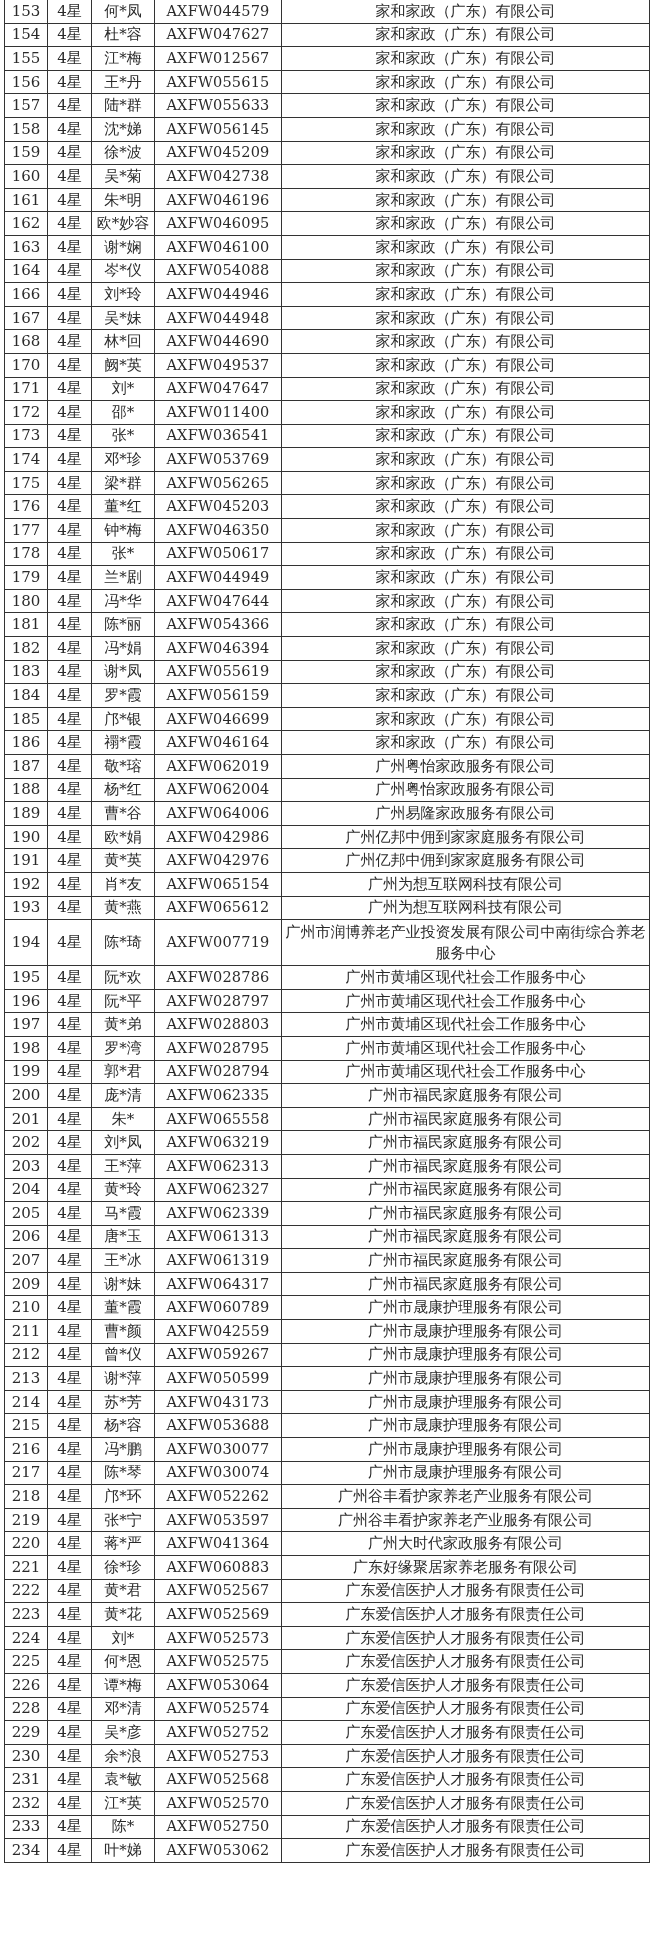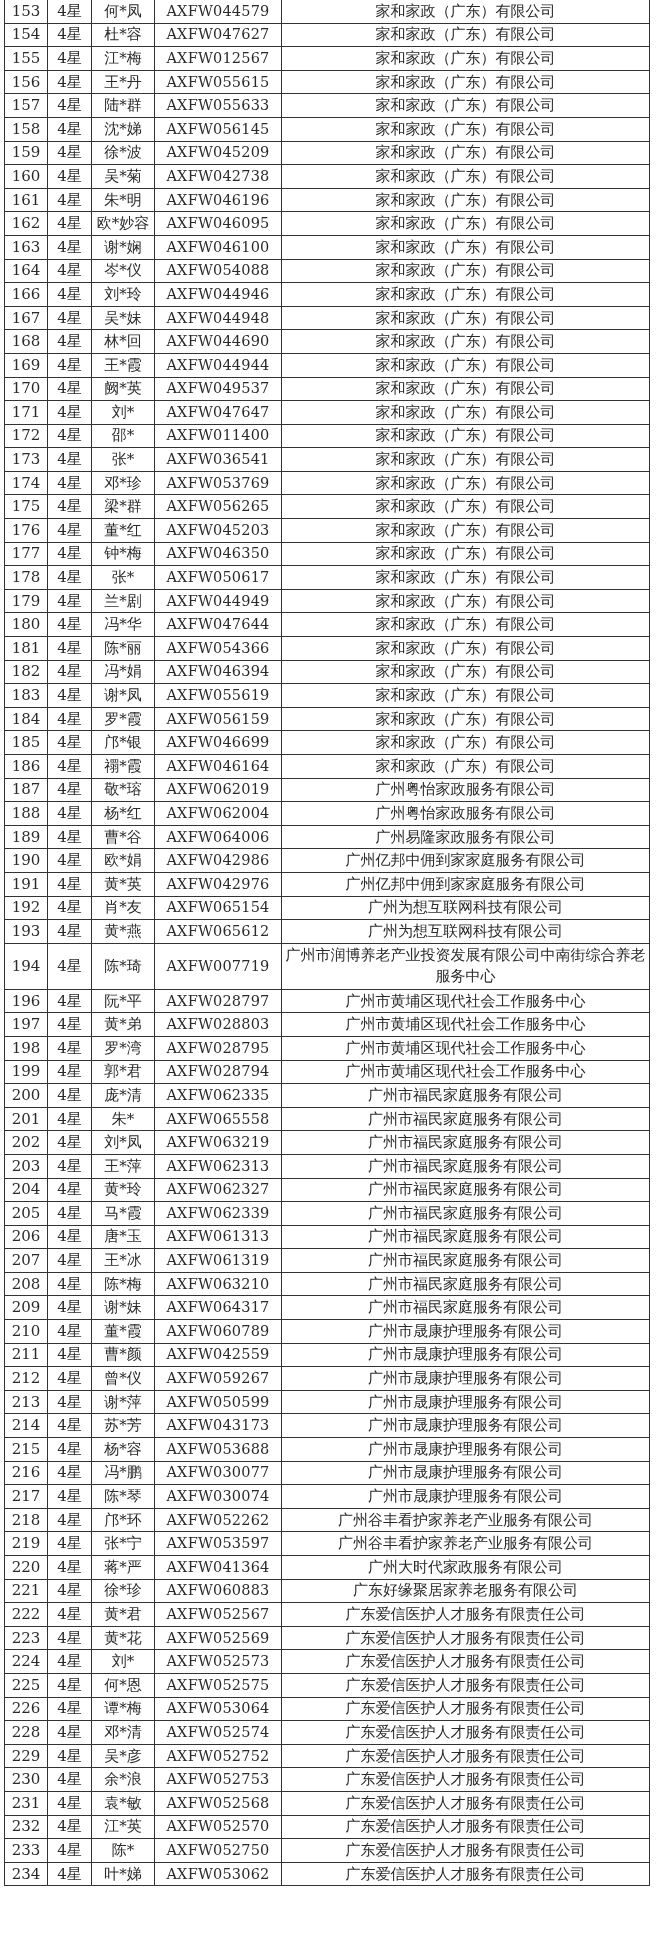--- a/index.html
+++ b/index.html
@@ -139,27 +139,20 @@
         <td class="org">家和家政（广东）有限公司</td>
       </tr>
       <tr>
         <td>168</td>
         <td>4星</td>
         <td>林*回</td>
         <td class="code">AXFW044690</td>
         <td class="org">家和家政（广东）有限公司</td>
       </tr>
       <tr>
-        <td>169</td>
-        <td>4星</td>
-        <td>王*霞</td>
-        <td class="code">AXFW044944</td>
-        <td class="org">家和家政（广东）有限公司</td>
-      </tr>
-      <tr>
         <td>170</td>
         <td>4星</td>
         <td>阙*英</td>
         <td class="code">AXFW049537</td>
         <td class="org">家和家政（广东）有限公司</td>
       </tr>
       <tr>
         <td>171</td>
         <td>4星</td>
         <td>刘*</td>
@@ -321,20 +314,27 @@
         <td class="org">广州为想互联网科技有限公司</td>
       </tr>
       <tr class="tall">
         <td>194</td>
         <td>4星</td>
         <td>陈*琦</td>
         <td class="code">AXFW007719</td>
         <td class="org">广州市润博养老产业投资发展有限公司中南街综合养老服务中心</td>
       </tr>
       <tr>
+        <td>195</td>
+        <td>4星</td>
+        <td>阮*欢</td>
+        <td class="code">AXFW028786</td>
+        <td class="org">广州市黄埔区现代社会工作服务中心</td>
+      </tr>
+      <tr>
         <td>196</td>
         <td>4星</td>
         <td>阮*平</td>
         <td class="code">AXFW028797</td>
         <td class="org">广州市黄埔区现代社会工作服务中心</td>
       </tr>
       <tr>
         <td>197</td>
         <td>4星</td>
         <td>黄*弟</td>
@@ -402,27 +402,20 @@
         <td>4星</td>
         <td>唐*玉</td>
         <td class="code">AXFW061313</td>
         <td class="org">广州市福民家庭服务有限公司</td>
       </tr>
       <tr>
         <td>207</td>
         <td>4星</td>
         <td>王*冰</td>
         <td class="code">AXFW061319</td>
-        <td class="org">广州市福民家庭服务有限公司</td>
-      </tr>
-      <tr>
-        <td>208</td>
-        <td>4星</td>
-        <td>陈*梅</td>
-        <td class="code">AXFW063210</td>
         <td class="org">广州市福民家庭服务有限公司</td>
       </tr>
       <tr>
         <td>209</td>
         <td>4星</td>
         <td>谢*妹</td>
         <td class="code">AXFW064317</td>
         <td class="org">广州市福民家庭服务有限公司</td>
       </tr>
       <tr>

